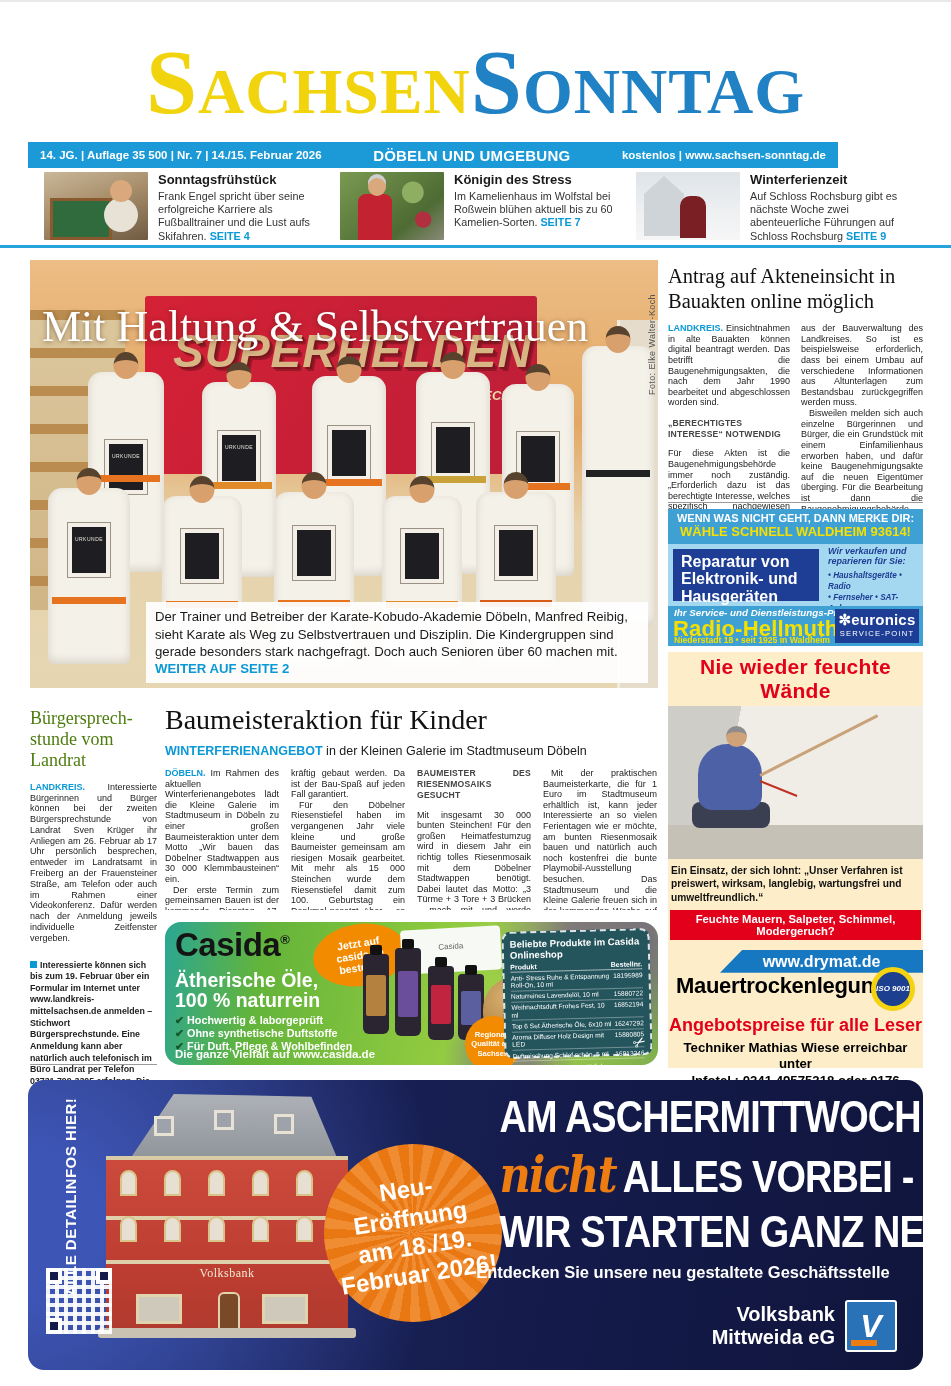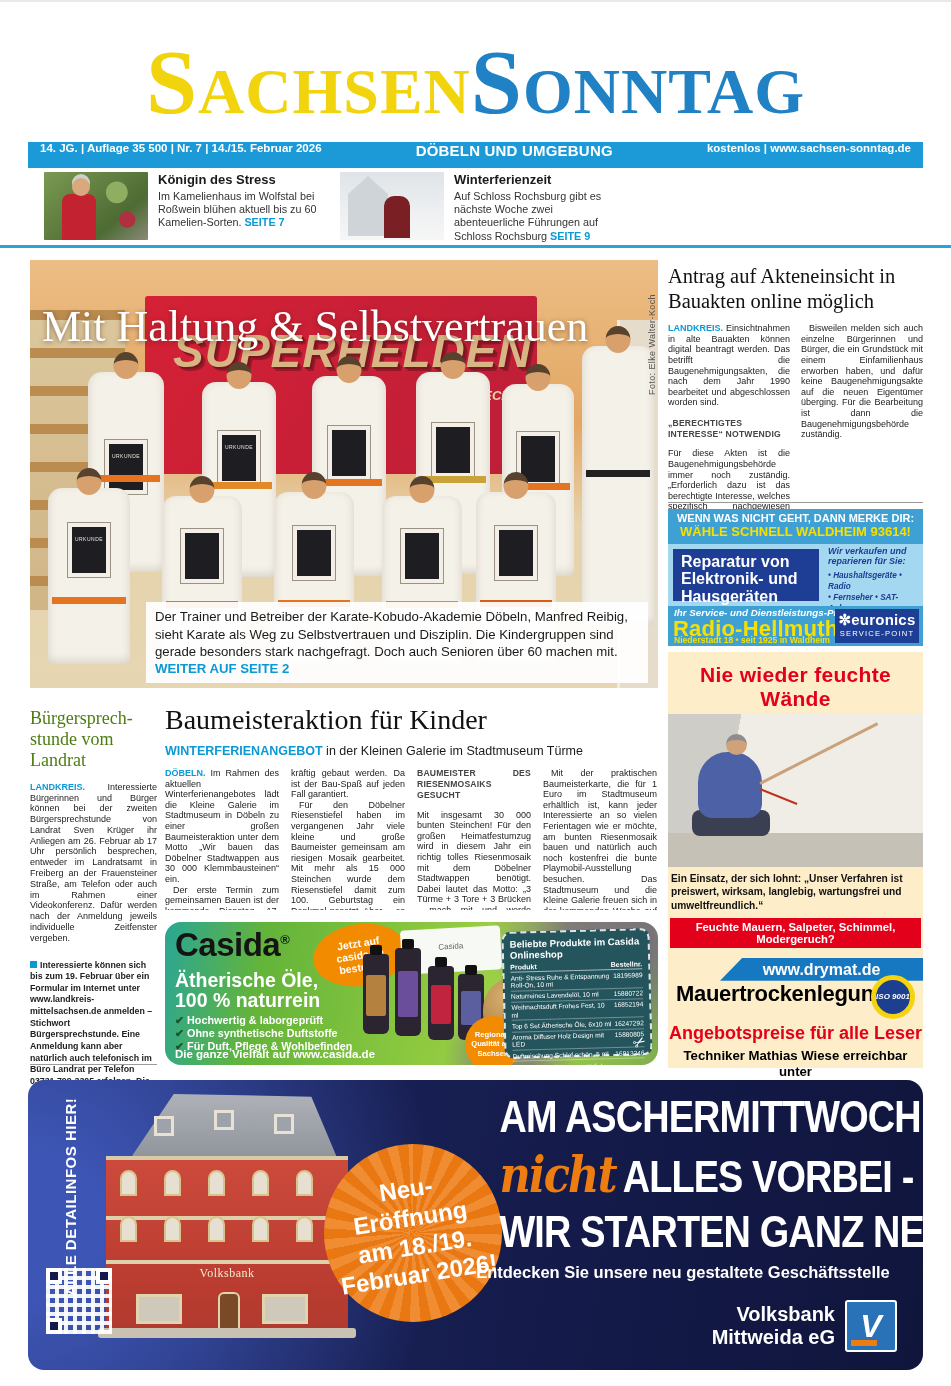--- a/index.html
+++ b/index.html
@@ -6,22 +6,22 @@
   .page{position:relative;width:951px;height:1386px;background:#fff;overflow:hidden;
         font-family:"Liberation Sans",sans-serif;color:#1a1a1a;margin:2px auto;}
   
   .masthead{position:absolute;top:26px;left:0;width:100%;text-align:center;line-height:1;}
   .mh{display:inline-block;font-family:"Liberation Serif",serif;font-weight:700;
       font-size:64px;letter-spacing:1px;line-height:108px;}
   .mh::first-letter{font-size:92px;}
   .mh-y{color:#f2d40e;}
   .mh-b{color:#2181c5;}
   
-  .infobar{position:absolute;left:28px;top:140px;width:895px;height:26px;background:#1b9ad7;
-           color:#fff;display:flex;justify-content:space-between;padding:0 12px;box-sizing:border-box;}
+  .infobar{position:absolute;left:28px;top:140px;width:810px;height:26px;background:#1b9ad7;
+           color:#fff;display:flex;align-items:center;justify-content:space-between;padding:0 12px;box-sizing:border-box;}
   .ib-left,.ib-right{font-size:11.5px;font-weight:700;}
   .ib-center{font-size:15px;font-weight:700;letter-spacing:.2px;}
   
   .teasers{position:absolute;left:44px;top:170px;width:880px;height:70px;display:flex;}
   .teaser{display:flex;width:296px;}
   .thumb{width:104px;height:68px;flex:none;position:relative;overflow:hidden;border-radius:1px;}
   .ttext{padding:0 10px;box-sizing:border-box;width:192px;}
   .ttext h3{margin:0 0 3px;font-size:13px;}
   .ttext p{margin:0;font-size:10.8px;line-height:1.22;color:#333;}
   .page-link{color:#0b99d6;font-weight:700;}
@@ -78,21 +78,21 @@
   .ra-serv .si{font-size:8.2px;font-weight:700;line-height:1.35;}
   .ra-bot{position:relative;height:40px;background:#3fa0d4;}
   .ra-profi{position:absolute;left:6px;top:1px;font-size:9.8px;font-weight:700;font-style:italic;color:#fff;}
   .ra-name{position:absolute;left:5px;top:10px;font-size:22px;font-weight:700;color:#f5e000;letter-spacing:.2px;}
   .ra-addr{position:absolute;left:6px;bottom:1px;font-size:8.6px;font-weight:700;color:#f5e000;}
   .ra-eur{position:absolute;right:4px;top:3px;width:84px;height:34px;background:#1e3d94;color:#fff;text-align:center;padding-top:2px;box-sizing:border-box;}
   .ra-eur .en{font-size:15px;font-weight:700;letter-spacing:.2px;}
   .ra-eur .esp{font-size:7.6px;letter-spacing:1.2px;}
   
   .dry-ad{position:absolute;left:668px;top:650px;width:255px;height:416px;background:#fdeec9;}
-  .da-head{font-size:21px;font-weight:700;color:#e2001a;text-align:center;padding-top:11px;letter-spacing:.3px;}
+  .da-head{font-size:21px;font-weight:700;color:#e2001a;text-align:center;padding-top:3px;letter-spacing:.3px;}
   .da-photo{position:relative;margin:3px 0 0;height:153px;background:linear-gradient(100deg,#cfcdc8 0 26%,#f0ede7 26% 100%);overflow:hidden;}
   .da-photo .floor{position:absolute;left:0;bottom:0;width:100%;height:34px;background:#c6c1b6;}
   .da-photo .man{position:absolute;left:30px;top:38px;width:64px;height:66px;background:#4d61a6;border-radius:46% 46% 22% 22%;}
   .da-photo .mhead{position:absolute;left:58px;top:20px;width:21px;height:21px;border-radius:50%;background:#cfa27a;border-top:6px solid #8d8d8d;box-sizing:border-box;}
   .da-photo .legs{position:absolute;left:24px;top:96px;width:78px;height:26px;background:#3a3f52;border-radius:8px;}
   .da-photo .rod{position:absolute;left:92px;top:68px;width:132px;height:3px;background:#c9a27a;transform:rotate(-27deg);transform-origin:left center;}
   .da-photo .cable{position:absolute;left:92px;top:74px;width:40px;height:2px;background:#c03020;transform:rotate(22deg);transform-origin:left center;}
   .da-cap{font-size:10.2px;font-weight:700;line-height:1.3;color:#111;padding:5px 3px 0;}
   .da-redbox{margin:6px 2px 0;background:#e2001a;color:#fff;font-weight:700;font-size:11.3px;text-align:center;padding:3px 0;}
   .da-banner{margin:10px 0 0 52px;width:203px;height:23px;background:#1778c2;color:#fff;font-weight:700;font-size:16px;
@@ -204,20 +204,27 @@
   </header>
 
   <div class="infobar">
     <span class="ib-left">14. JG. | Auflage 35 500 | Nr. 7 | 14./15. Februar 2026</span>
     <span class="ib-center">DÖBELN UND UMGEBUNG</span>
     <span class="ib-right">kostenlos | www.sachsen-sonntag.de</span>
   </div>
 
   <div class="teasers">
     <div class="teaser">
+      <div class="thumb t1"></div>
+      <div class="ttext">
+        <h3>Sonntagsfrühstück</h3>
+        <p><span>Frank Engel spricht über seine erfolgreiche Karriere als Fußballtrainer und die Lust aufs Skifahren. </span><b class="page-link">SEITE 4</b></p>
+      </div>
+    </div>
+    <div class="teaser">
       <div class="thumb t2"></div>
       <div class="ttext">
         <h3>Königin des Stress</h3>
         <p><span>Im Kamelienhaus im Wolfstal bei Roßwein blühen aktuell bis zu 60 Kamelien-Sorten. </span><b class="page-link">SEITE 7</b></p>
       </div>
     </div>
     <div class="teaser">
       <div class="thumb t3"></div>
       <div class="ttext">
         <h3>Winterferienzeit</h3>
@@ -311,20 +318,21 @@
 
   <section class="rcol">
     <h2 class="art-headline">Antrag auf Akteneinsicht in Bauakten online möglich</h2>
     <div class="cols2">
       <div class="c">
         <p style="margin:0;"><b class="lead-in">LANDKREIS.</b><span> Einsichtnahmen in alte Bauakten können digital beantragt werden. Das betrifft die Baugenehmigungsakten, die nach dem Jahr 1990 bearbeitet und abgeschlossen worden sind.</span></p>
         <p class="subhead">„BERECHTIGTES INTERESSE“ NOTWENDIG</p>
         <p style="margin:0;">Für diese Akten ist die Baugenehmigungsbehörde immer noch zuständig. „Erforderlich dazu ist das berechtigte Interesse, welches spezifisch nachgewiesen werden muss“, heißt es</p>
       </div>
       <div class="c">
+        <p style="margin:0;">aus der Bauverwaltung des Landkreises. So ist es beispielsweise erforderlich, dass bei einem Umbau auf verschiedene Informationen aus Altunterlagen zum Bestandsbau zurückgegriffen werden muss.</p>
         <p style="margin:0;text-indent:8px;">Bisweilen melden sich auch einzelne Bürgerinnen und Bürger, die ein Grundstück mit einem Einfamilienhaus erworben haben, und dafür keine Baugenehmigungsakte auf die neuen Eigentümer überging. Für die Bearbeitung ist dann die Baugenehmigungsbehörde zuständig.</p>
       </div>
     </div>
   </section>
   <div class="gray-rule" style="left:668px;top:500px;width:255px;"></div>
 
   <section class="radio-ad">
     <div class="ra-top">
       <span class="l1">WENN WAS NICHT GEHT, DANN MERKE DIR:</span>
       <span class="l2">WÄHLE SCHNELL WALDHEIM 93614!</span>
@@ -375,21 +383,21 @@
 
   <section class="mini-art">
     <h2>Bürgersprech- stunde vom Landrat</h2>
     <p class="body" style="margin:0;"><b class="lead-in">LANDKREIS.</b><span> Interessierte Bürgerinnen und Bürger können bei der zweiten Bürgersprechstunde von Landrat Sven Krüger ihr Anliegen am 26. Februar ab 17 Uhr persönlich besprechen, entweder im Landratsamt in Freiberg an der Frauensteiner Straße, am Telefon oder auch im Rahmen einer Videokonferenz. Dafür werden nach der Anmeldung jeweils individuelle Zeitfenster vergeben.</span></p>
     <p class="info"><span class="sq"></span><span>Interessierte können sich bis zum 19. Februar über ein Formular im Internet unter www.landkreis-mittelsachsen.de anmelden – Stichwort Bürgersprechstunde. Eine Anmeldung kann aber natürlich auch telefonisch im Büro Landrat per Telefon 03731 799-3305 erfolgen. Die Bestätigung eines Zeitfensters erfolgt allerdings erst nach dem Ablauf der Anmeldefrist.</span></p>
   </section>
   <div class="gray-rule" style="left:30px;top:1062px;width:127px;"></div>
 
   <section class="bau-art">
     <h1>Baumeisteraktion für Kinder</h1>
-    <div class="kicker"><b>WINTERFERIENANGEBOT</b><span> in der Kleinen Galerie im Stadtmuseum Türme</span></div>
+    <div class="kicker"><b>WINTERFERIENANGEBOT</b><span> in der Kleinen Galerie im Stadtmuseum Döbeln</span></div>
     <div class="cols4">
       <div class="c">
         <p style="margin:0;"><b class="lead-in">DÖBELN.</b><span> Im Rahmen des aktuellen Winterferienangebotes lädt die Kleine Galerie im Stadtmuseum in Döbeln zu einer großen Baumeisteraktion unter dem Motto „Wir bauen das Döbelner Stadtwappen aus 30 000 Klemmbausteinen“ ein.</span></p>
         <p style="margin:0;text-indent:8px;">Der erste Termin zum gemeinsamen Bauen ist der kommende Dienstag, 17. Februar, von 10 bis 14 Uhr – und dann kann an jedem der folgenden Ferientage</p>
       </div>
       <div class="c">
         <p style="margin:0;">kräftig gebaut werden. Da ist der Bau-Spaß auf jeden Fall garantiert.</p>
         <p style="margin:0;text-indent:8px;">Für den Döbelner Riesenstiefel haben im vergangenen Jahr viele kleine und große Baumeister gemeinsam am riesigen Mosaik gearbeitet. Mit mehr als 15 000 Steinchen wurde dem Riesenstiefel damit zum 100. Geburtstag ein Denkmal gesetzt. Aber ... es geht noch größer!</p>
       </div>
       <div class="c">

